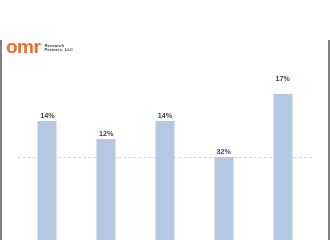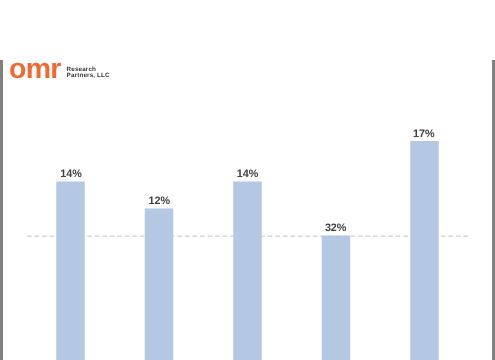--- a/index.html
+++ b/index.html
@@ -159,21 +159,21 @@
           <div class="bar-slot" style="left: 117.6px; width: 58.8px;">
             <div class="bar" title="June 2022 14%" style="height: 126px; bottom: 18px; background: rgb(180, 199, 227);"></div>
             <div class="bar-label" style="top: 53px;">14%</div>
           </div>
           <div class="bar-slot" style="left: 176.4px; width: 58.8px;">
             <div class="bar" title="June 2023 10%" style="height: 90px; bottom: 18px; background: rgb(180, 199, 227);"></div>
             <div class="bar-label" style="top: 89px;">32%</div>
           </div>
           <div class="bar-slot" style="left: 235.2px; width: 58.8px;">
             <div class="bar" title="June 2024 17%" style="height: 153px; bottom: 18px; background: rgb(180, 199, 227);"></div>
-            <div class="bar-label" style="top: 26px;">17%</div>
+            <div class="bar-label" style="top: 16px;">17%</div>
           </div>
         </div>
       <div id="axis-line" style="top: 189px; border-top-color: rgb(200, 200, 200);"></div>
       <div id="ticks">
           <div class="tick-sep" style="left: 58.8px; top: 189px; height: 4px;"></div>
           <div class="tick-sep" style="left: 117.6px; top: 189px; height: 4px;"></div>
           <div class="tick-sep" style="left: 176.4px; top: 189px; height: 4px;"></div>
           <div class="tick-sep" style="left: 235.2px; top: 189px; height: 4px;"></div>
         </div>
       <div id="cats">

